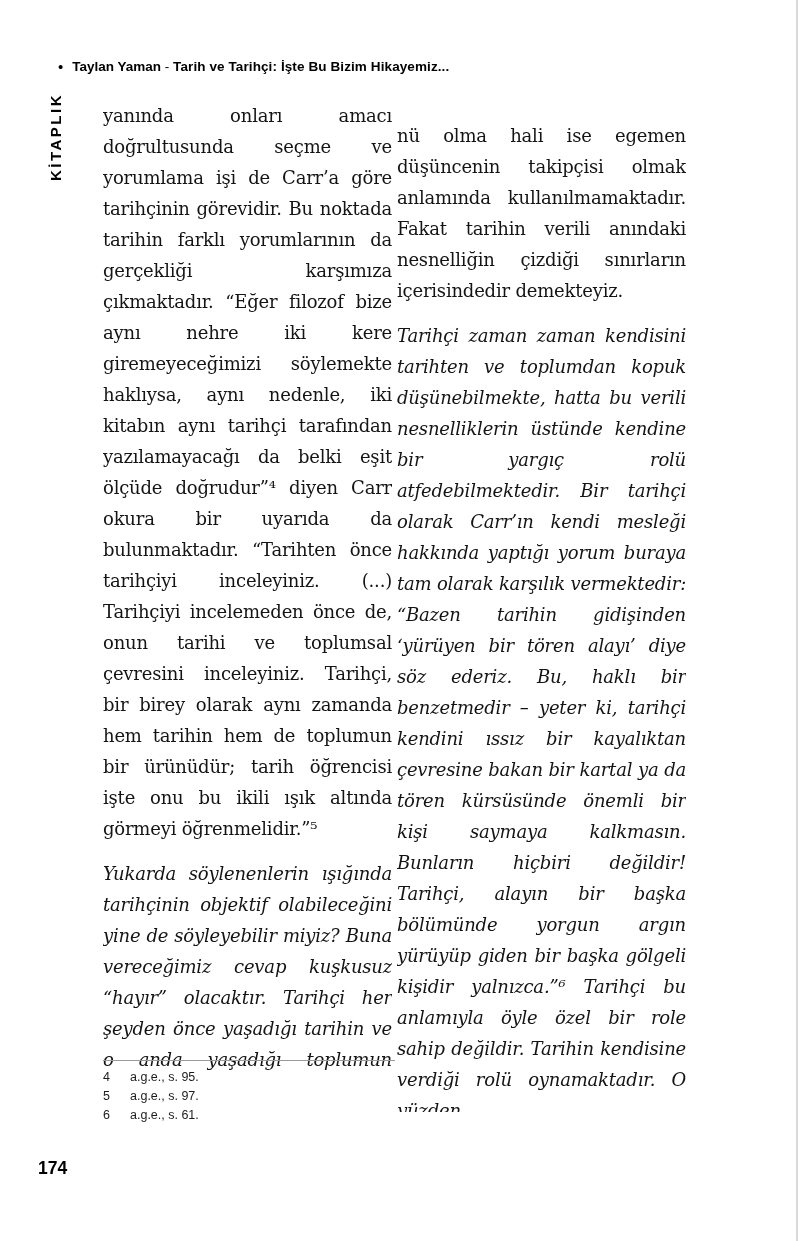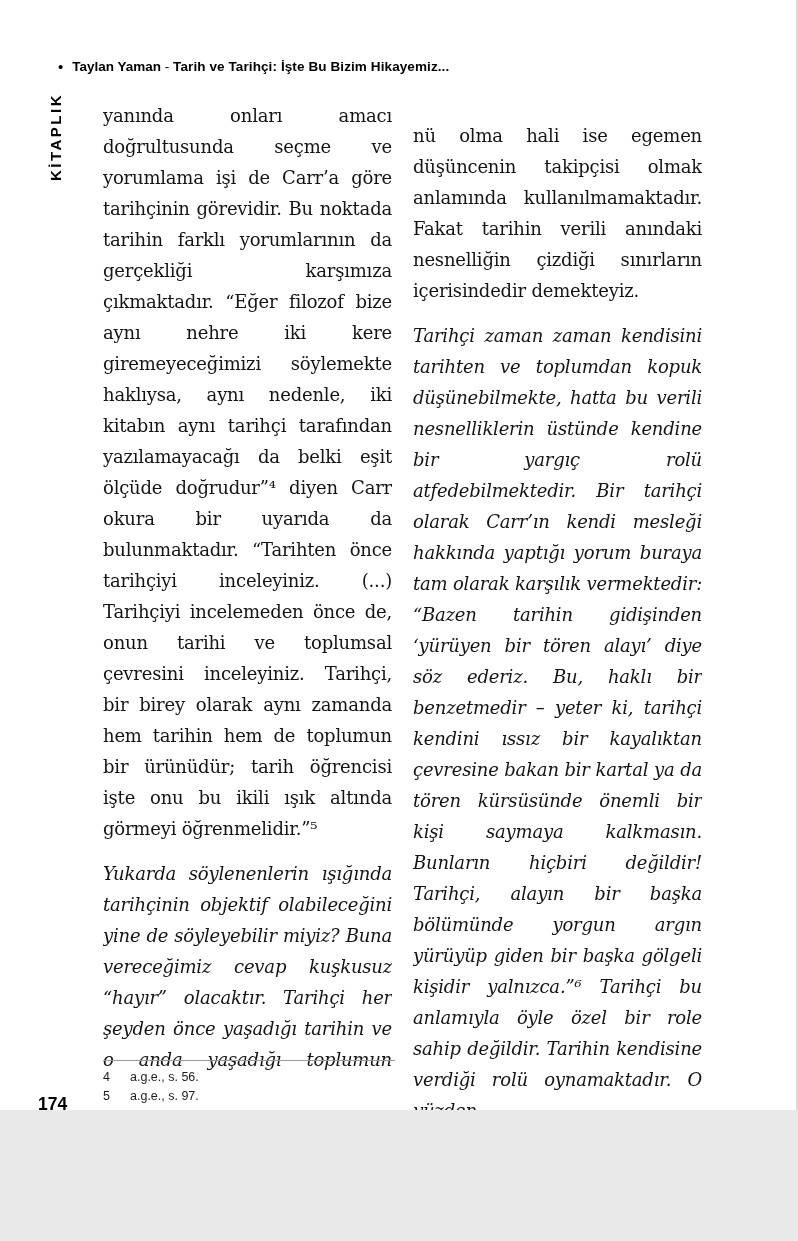--- a/index.html
+++ b/index.html
@@ -1,18 +1,18 @@
 <!DOCTYPE html>
 <html lang="tr"><head>
 <meta charset="utf-8">
 <style>
   html,body { margin:0; padding:0; background:#e9e9e9; }
   .page {
     position:relative;
-    width:798px; height:1110px;
+    width:798px; height:1241px;
     background:#ffffff;
     overflow:hidden;
     font-family:"DejaVu Serif", serif;
     color:#141414;
     margin:0 auto;
   }
   
   .page::after {
     content:"";
     position:absolute; top:0; right:0; width:2px; height:100%;
@@ -40,21 +40,21 @@
     font-weight:bold;
     font-size:15px;
     letter-spacing:2.5px;
     color:#000;
   }
 
   
   .columns {
     position:absolute; top:100px; left:103px;
     width:600px;
-    display:flex; gap:21px;
+    display:flex; gap:5px;
   }
   .col {
     width:289px;
     font-size:18px;
     line-height:31px;
     text-align:justify;
     letter-spacing:-0.2px;
     overflow:hidden;
   }
   .col-left  { height:975px; }
@@ -67,21 +67,21 @@
     position:absolute; top:1060px; left:103px; width:292px;
     font-family:"Liberation Sans", sans-serif;
     font-size:12.5px; line-height:19px; color:#1c1c1c;
   }
   .fn-rule { border-top:1px solid #9a9a9a; margin-bottom:7px; width:292px; }
   .fn { display:flex; }
   .fn-num { width:27px; flex:0 0 27px; }
 
   
   .page-number {
-    position:absolute; top:1094px; left:38px;
+    position:absolute; top:1158px; left:38px;
     font-family:"Liberation Sans", sans-serif;
     font-weight:bold; font-size:17.5px; color:#000;
   }
 </style>
 </head>
 <body>
 
 <div class="page">
 
   <header class="header">
@@ -98,21 +98,21 @@
     <div class="col col-right">
       <p>nü olma hali ise egemen düşüncenin takipçisi olmak anlamında kullanılmamaktadır. Fakat tarihin verili anındaki nesnelliğin çizdiği sınırların içerisindedir demekteyiz.</p>
       <p>Tarihçi zaman zaman kendisini tarihten ve toplumdan kopuk düşünebilmekte, hatta bu verili nesnelliklerin üstünde kendine bir yargıç rolü atfedebilmektedir. Bir tarihçi olarak Carr’ın kendi mesleği hakkında yaptığı yorum buraya tam olarak karşılık vermektedir: “Bazen tarihin gidişinden ‘yürüyen bir tören alayı’ diye söz ederiz. Bu, haklı bir benzetmedir – yeter ki, tarihçi kendini ıssız bir kayalıktan çevresine bakan bir kartal ya da tören kürsüsünde önemli bir kişi saymaya kalkmasın. Bunların hiçbiri değildir! Tarihçi, alayın bir başka bölümünde yorgun argın yürüyüp giden bir başka gölgeli kişidir yalnızca.”⁶ Tarihçi bu anlamıyla öyle özel bir role sahip değildir. Tarihin kendisine verdiği rolü oynamaktadır. O yüzden</p>
     </div>
   </main>
 
   <div class="footnotes">
     <div class="fn-rule"></div>
     <div class="fn">
       <span class="fn-num">4</span>
-      <span class="fn-text">a.g.e., s. 56.</span>
+      <span class="fn-text">a.g.e., s. 95.</span>
     </div>
     <div class="fn">
       <span class="fn-num">5</span>
       <span class="fn-text">a.g.e., s. 97.</span>
     </div>
     <div class="fn">
       <span class="fn-num">6</span>
       <span class="fn-text">a.g.e., s. 61.</span>
     </div>
   </div>

